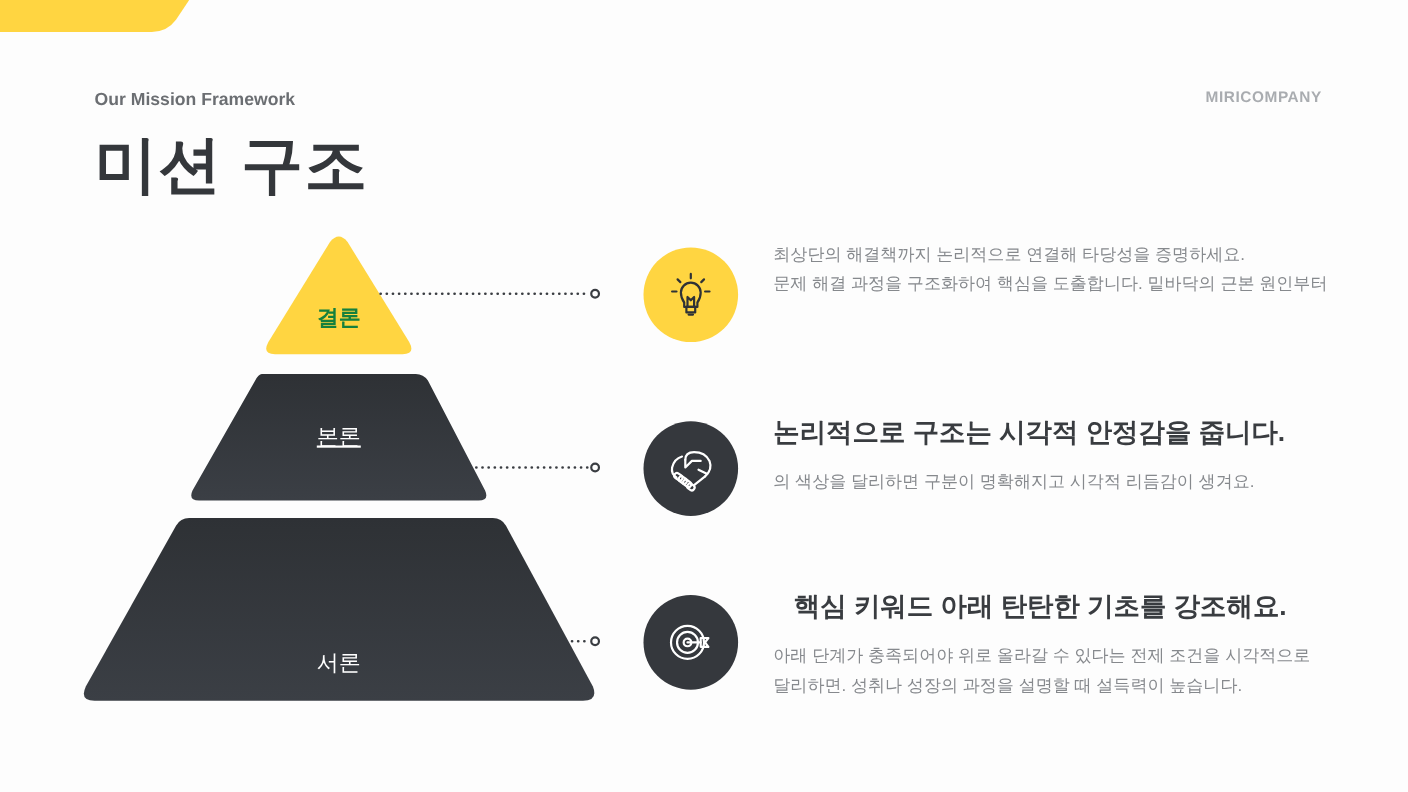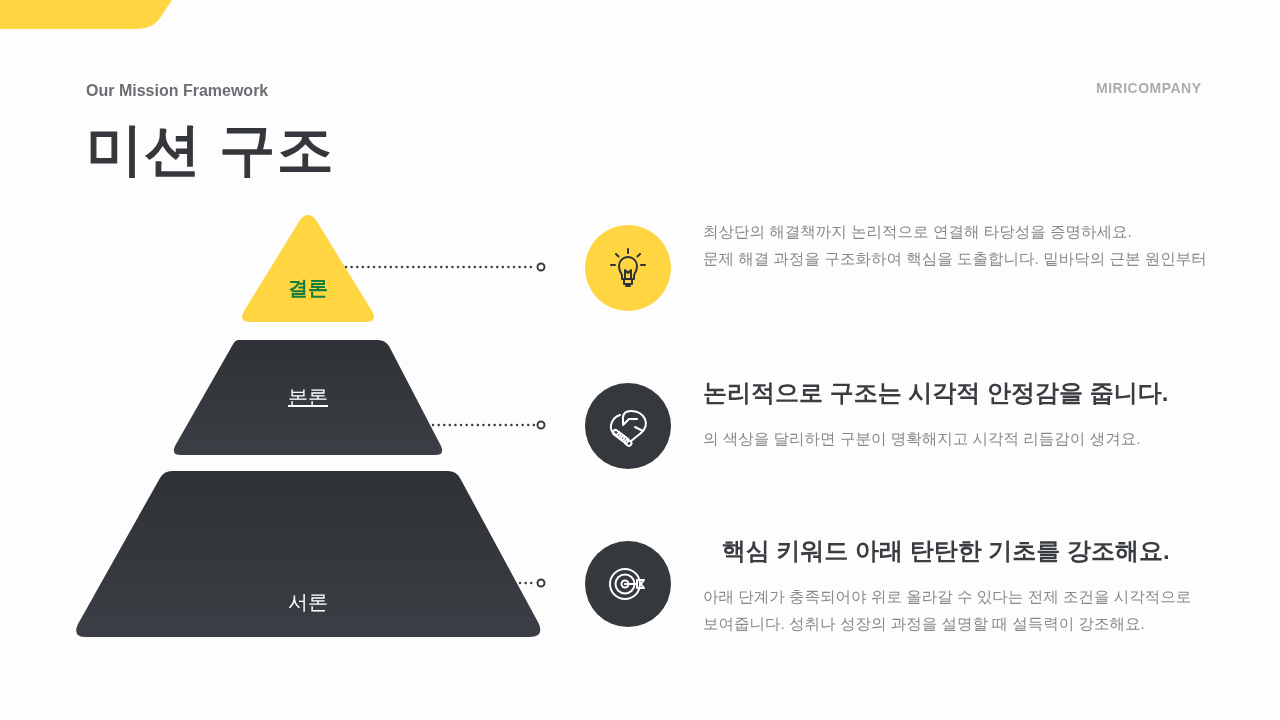--- a/index.html
+++ b/index.html
@@ -133,14 +133,14 @@
 </div>
 
 <div class="block" style="top:377px;">
   <h2>논리적으로 구조는 시각적 안정감을 줍니다.</h2>
   <p>의 색상을 달리하면 구분이 명확해지고 시각적 리듬감이 생겨요.</p>
 </div>
 
 <div class="block" style="top:535px;">
   <h2 style="white-space:pre;margin-left:12px;"> 핵심 키워드 아래 탄탄한 기초를 강조해요.</h2>
   <p>아래 단계가 충족되어야 위로 올라갈 수 있다는 전제 조건을 시각적으로</p>
-  <p>보여줍니다. 성취나 성장의 과정을 설명할 때 설득력이 강조해요.</p>
+  <p>달리하면. 성취나 성장의 과정을 설명할 때 설득력이 높습니다.</p>
 </div>
 
 </body></html>

